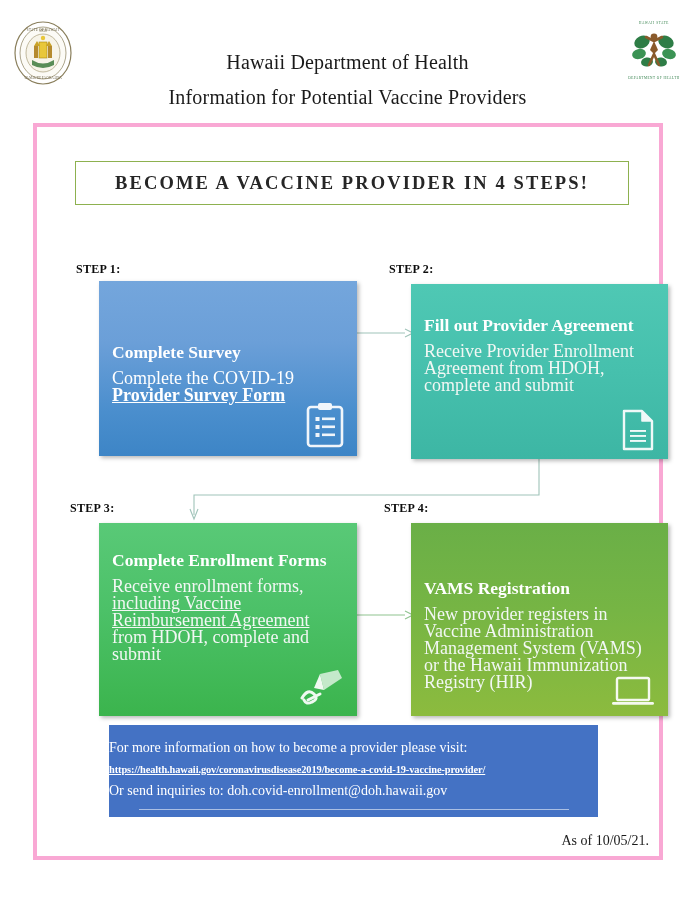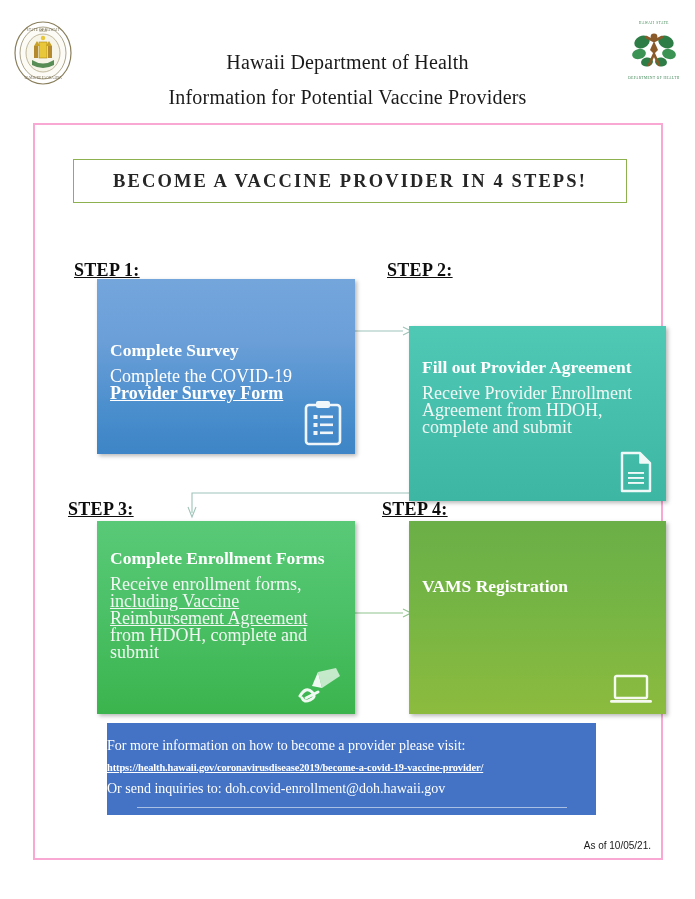--- a/index.html
+++ b/index.html
@@ -50,21 +50,21 @@
     line-height: 30px;
     margin-top: 6px;
     letter-spacing: .2px;
   }
 
   
   .frame {
     position: absolute;
     left: 33px; top: 123px;
     width: 630px; height: 737px;
-    border: 2px solid #f9a8d4;
+    border: 4px solid #f9a8d4;
     background: #ffffff;
     box-sizing: border-box;
   }
 
   
   .banner {
     position: absolute;
     left: 38px; top: 34px;
     width: 554px; height: 44px;
     border: 1.5px solid #8db14f;
@@ -81,24 +81,23 @@
     letter-spacing: 2.1px;
     color: #262626;
     white-space: nowrap;
   }
 
   
   .step-label {
     position: absolute;
     font-family: "Liberation Serif", serif;
     font-weight: bold;
-    font-size: 18px;
+    font-size: 12px;
     color: #0d0d0d;
     letter-spacing: .3px;
-    text-decoration: underline;
   }
   .sl1 { left: 39px;  top: 135px; }
   .sl2 { left: 352px; top: 135px; }
   .sl3 { left: 33px;  top: 374px; }
   .sl4 { left: 347px; top: 374px; }
 
   
   .card {
     position: absolute;
     box-sizing: border-box;
@@ -143,21 +142,20 @@
   }
   .card1 .card-title { padding-top: 60px; }
   .card1 .card-body  { color: #ffffff; }
 
   
   .card2 {
     left: 374px; top: 157px;
     width: 257px; height: 299px;
     background: linear-gradient(180deg, #4fc8b4 0%, #46c0ad 50%, #3db6a4 100%);
     height: 175px;
-    margin-top: 44px;
   }
   .card2 .card-title { padding-top: 30px; }
 
   
   .card3 {
     left: 62px; top: 396px;
     width: 258px; height: 193px;
     background: linear-gradient(180deg, #59c977 0%, #4cc168 45%, #3bb44d 100%);
   }
   .card3 .card-title { padding-top: 26px; }
@@ -212,22 +210,22 @@
     height: 1px;
     background: rgba(255,255,255,0.55);
     margin: 6px auto 0 auto;
   }
 
   
   .asof {
     position: absolute;
     right: 10px;
     bottom: 7px;
-    font-family: Liberation Sans, sans-serif;
-    font-size: 10px;
+    font-family: Liberation Serif, serif;
+    font-size: 14px;
     color: #1a1a1a;
   }
 </style>
 </head>
 <body>
 
 <div class="header">
 
   <svg class="seal-left" viewBox="0 0 66 66">
     <ellipse cx="33" cy="33" rx="28" ry="31" fill="#ffffff" stroke="#8a7f5c" stroke-width="1.2"></ellipse>
@@ -341,20 +339,21 @@
         <path d="M20 6 L24 22 L14 20 Z" fill="#ffffff"></path>
         <path d="M2 30 q6 -10 12 -4 q5 5 -2 8 q-6 3 -8 -2" fill="none" stroke="#ffffff" stroke-width="3" stroke-linecap="round"></path>
         <path d="M8 32 L20 26" stroke="#ffffff" stroke-width="3" stroke-linecap="round" fill="none"></path>
       </svg>
     </div>
   </div>
 
   <div class="card card4">
     <div class="card-inner">
       <div class="card-title">VAMS Registration</div>
+      <div class="card-body">New provider registers in Vaccine Administration Management System (VAMS) or the Hawaii Immunization Registry (HIR)</div>
       <svg class="card-icon" width="44" height="32" viewBox="0 0 44 32">
         <rect x="6" y="2" width="32" height="22" rx="1.6" fill="none" stroke="#ffffff" stroke-width="2.4"></rect>
         <rect x="1" y="26" width="42" height="2.8" rx="1.4" fill="#ffffff"></rect>
       </svg>
     </div>
   </div>
 
   <div class="infobox">
     <div class="info-line">For more information on how to become a provider please visit:</div>
     <a class="info-url" href="#">https://health.hawaii.gov/coronavirusdisease2019/become-a-covid-19-vaccine-provider/</a>

